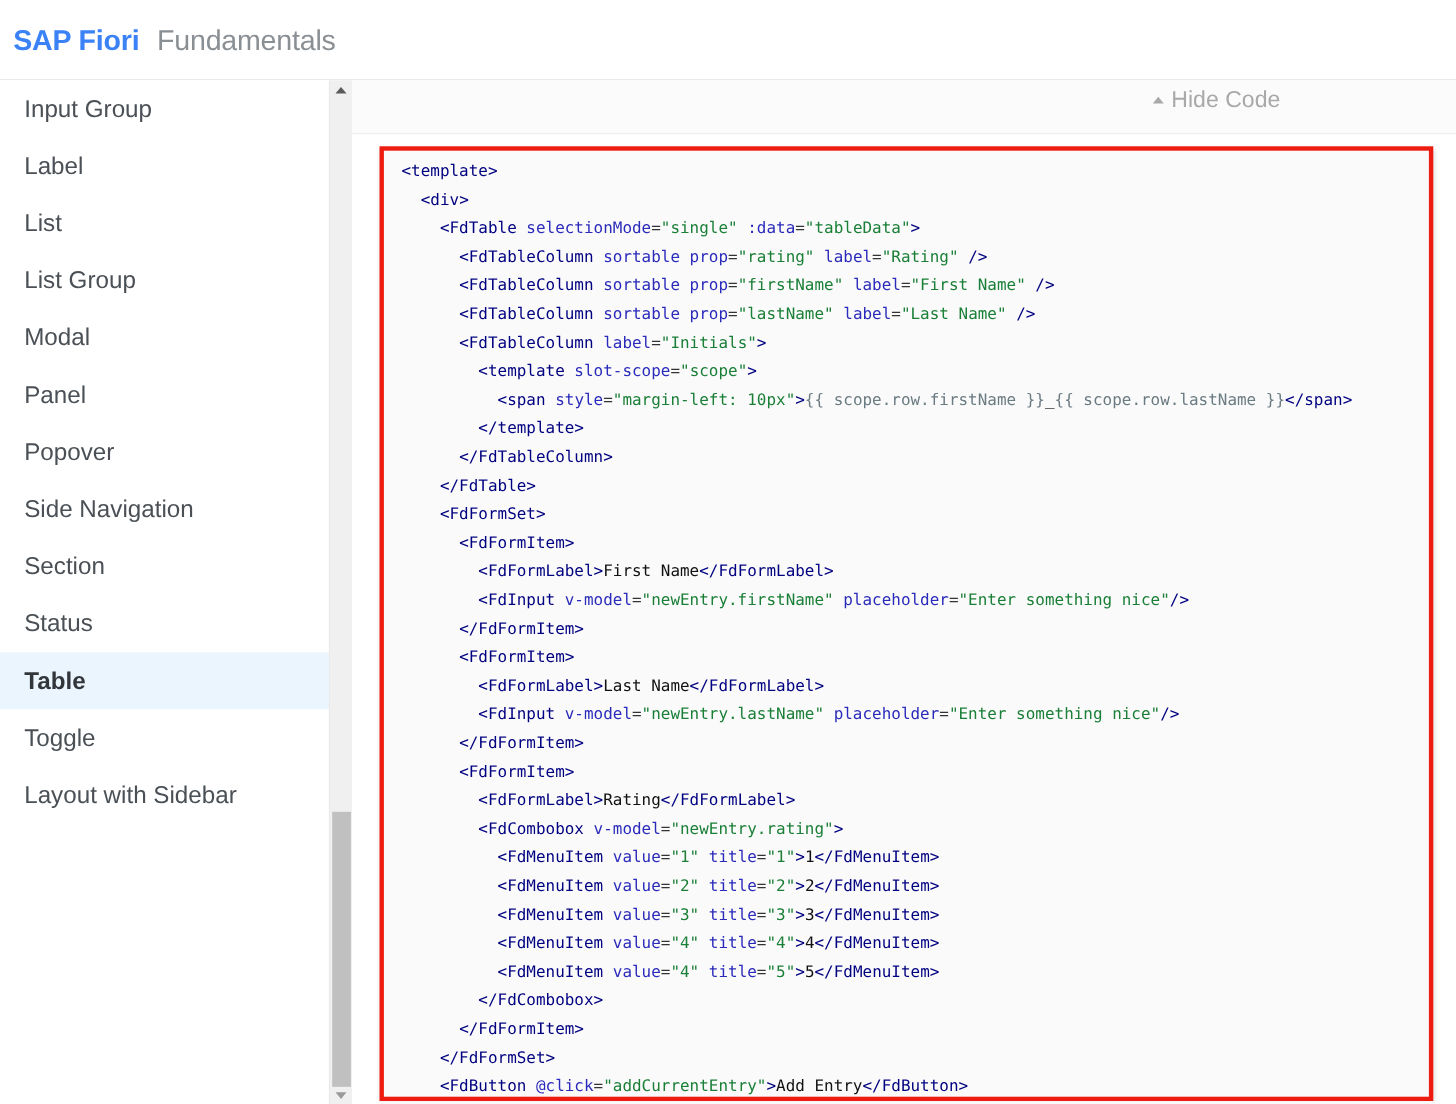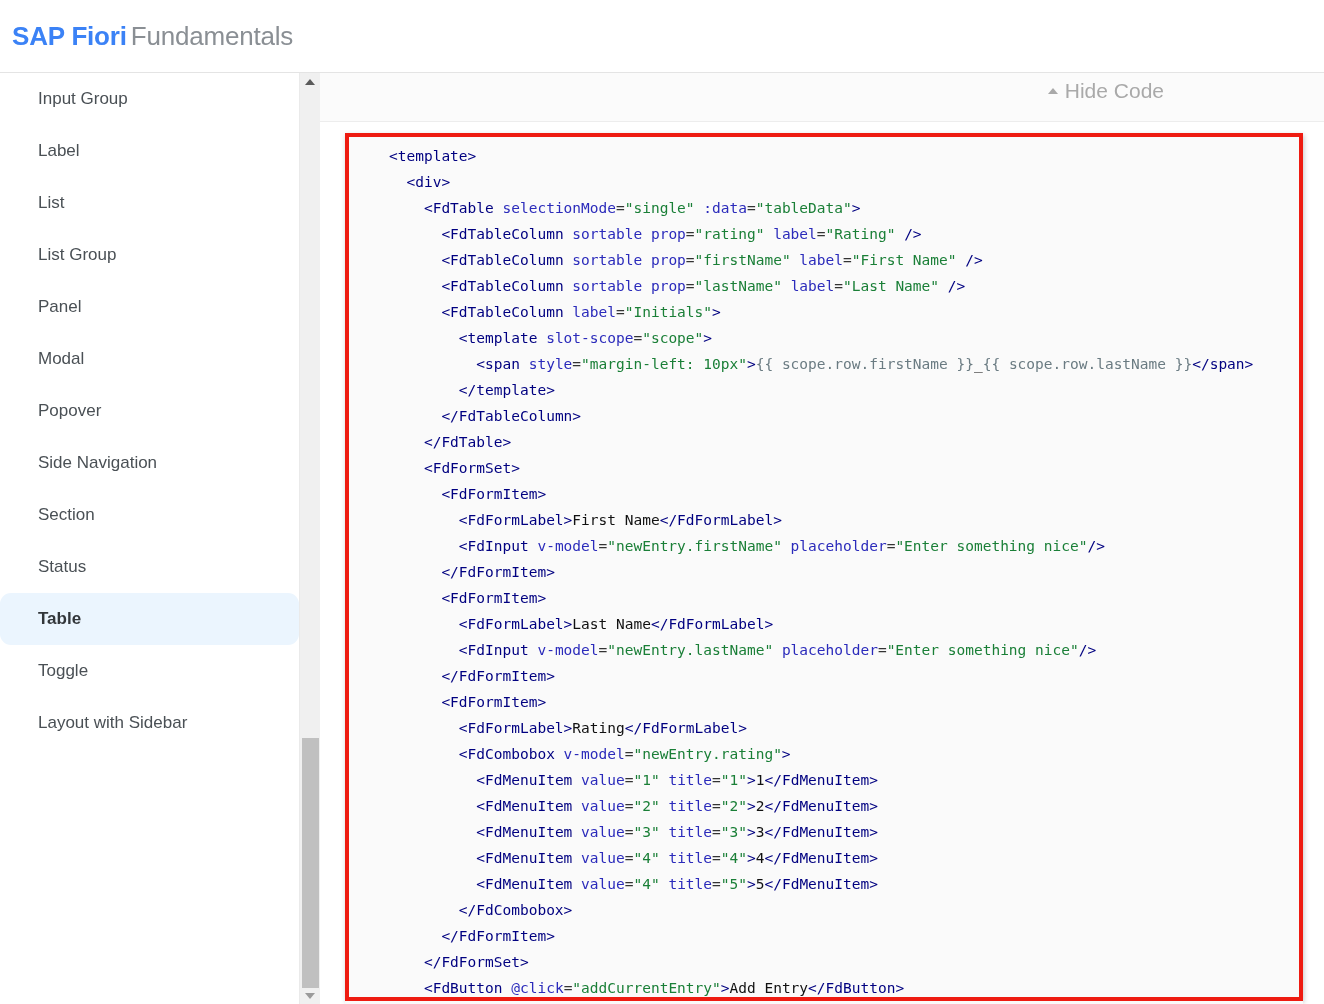--- a/index.html
+++ b/index.html
@@ -30,21 +30,21 @@
     letter-spacing: -0.2px;
     white-space: nowrap;
   }
   .brand .brand-strong {
     font-weight: bold;
     color: #3b82f6;
   }
   .brand .brand-light {
     font-weight: normal;
     color: #8a8f94;
-    margin-left: 4px;
+    margin-left: 16px;
   }
 
   
   .app-body {
     display: flex;
     height: 931px;
     width: 1324px;
   }
 
   
@@ -63,33 +63,32 @@
     left: 0;
     width: 299px;
     height: 931px;
     overflow: hidden;
     box-sizing: border-box;
   }
   .nav-item {
     height: 52px;
     display: flex;
     align-items: center;
-    padding-left: 38px;
-    box-sizing: border-box;
-    font-size: 17px;
+    padding-left: 22px;
+    box-sizing: border-box;
+    font-size: 22px;
     color: #4a5055;
     background: #ffffff;
     cursor: pointer;
     white-space: nowrap;
   }
   .nav-item.active {
     background: #ebf5fe;
     color: #32363a;
     font-weight: bold;
-    border-radius: 11px;
   }
 
   
   .sb-track {
     position: absolute;
     top: 0;
     left: 299px;
     width: 21px;
     height: 931px;
     background: #f0f0f0;
@@ -172,21 +171,20 @@
     background: #fafafa;
     box-shadow: 1px 2px 5px rgba(0,0,0,0.22);
     overflow: hidden;
   }
   .code-inner {
     position: absolute;
     left: 0;
     top: 0;
     padding: 6px 0 0 16px;
     box-sizing: border-box;
-    margin-left: 24px;
   }
   pre.code {
     margin: 0;
     font-family: "DejaVu Sans Mono", "Liberation Mono", monospace;
     font-size: 14.5px;
     line-height: 26px;
     color: #111111;
     white-space: pre;
     letter-spacing: 0px;
   }
@@ -230,24 +228,24 @@
         <div class="nav-item">
           <span>Label</span>
         </div>
         <div class="nav-item">
           <span>List</span>
         </div>
         <div class="nav-item">
           <span>List Group</span>
         </div>
         <div class="nav-item">
+          <span>Modal</span>
+        </div>
+        <div class="nav-item">
           <span>Panel</span>
-        </div>
-        <div class="nav-item">
-          <span>Modal</span>
         </div>
         <div class="nav-item">
           <span>Popover</span>
         </div>
         <div class="nav-item">
           <span>Side Navigation</span>
         </div>
         <div class="nav-item">
           <span>Section</span>
         </div>

